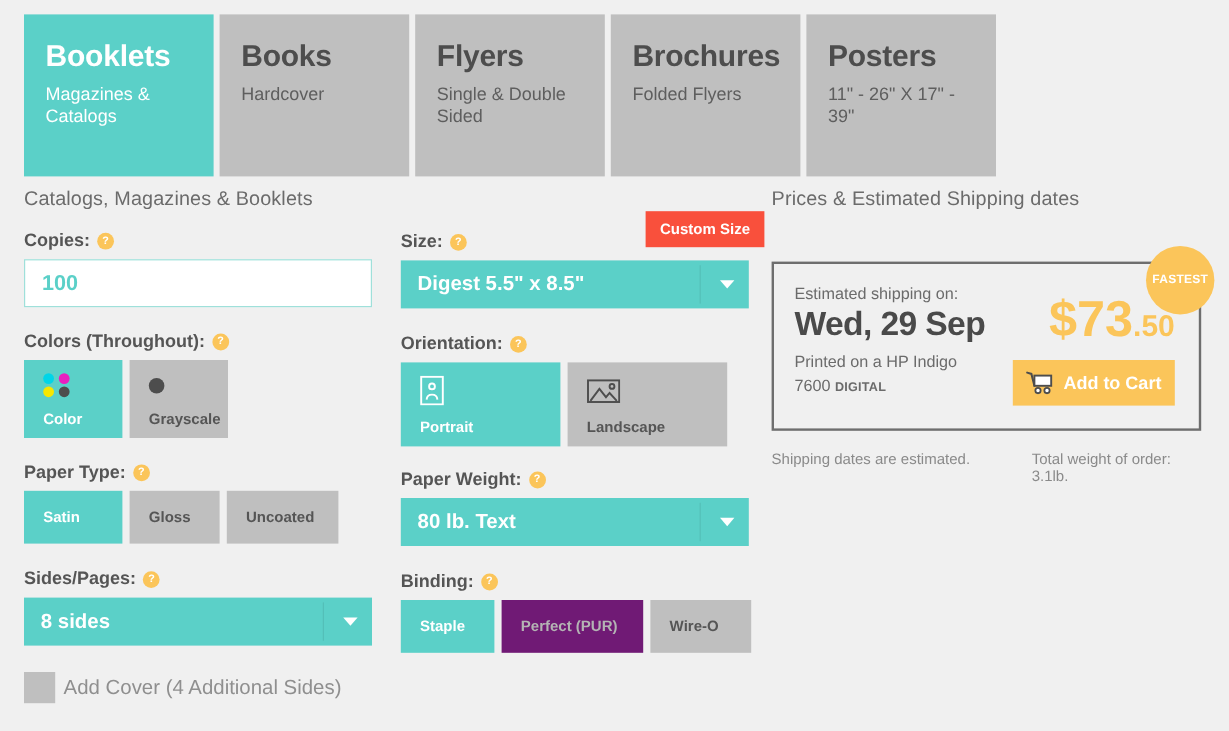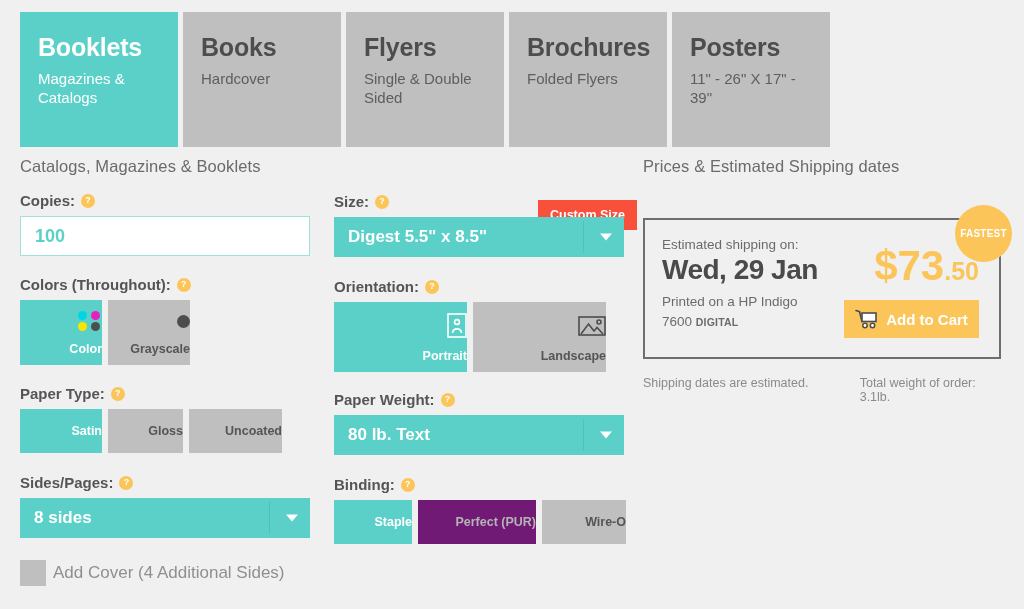--- a/index.html
+++ b/index.html
@@ -71,23 +71,23 @@
   .select .caret {
     position: absolute; right: 12px; top: 50%; transform: translateY(-50%);
     width: 0; height: 0; border-left: 6px solid transparent;
     border-right: 6px solid transparent; border-top: 7px solid #fff;
   }
 
   
   .opt-row { display: flex; gap: 6px; }
   .opt {
     background: #bfbfbf; color: #555; cursor: pointer;
-    display: flex; flex-direction: column; align-items: flex-end; justify-content: flex-end;
+    display: flex; flex-direction: column; align-items: flex-start; justify-content: flex-end;
     padding-bottom: 9px;
-    font-size: 12.5px; font-weight: 700;
+    font-size: 12.5px; font-weight: 700; padding-left: 16px;
   }
   .opt.sel { background: #5bd0c8; color: #fff; }
   .opt.disabled { background: #701a75; color: #b4b4b4; cursor: default; }
 
   .opt.tile { width: 82px; height: 65px; }
   .opt.tile-big { width: 133px; height: 70px; }
   .opt.flat { height: 44px; justify-content: center; padding-bottom: 0; }
   .opt.flat.w1 { width: 82px; }
   .opt.flat.w2 { width: 75px; }
   .opt.flat.w3 { width: 93px; }
@@ -101,21 +101,21 @@
   .cmyk { display: grid; grid-template-columns: 11px 11px; gap: 2px; }
   .cmyk i { width: 9px; height: 9px; border-radius: 50%; display: block; }
 
   .gs-dot { width: 13px; height: 13px; border-radius: 50%; background: #4d4d4d; display: block; }
 
   
   .custom-size {
     position: absolute; left: 204px; top: 19px;
     background: #f9503c; color: #fff;
     font-size: 12.5px; font-weight: 700;
-    padding: 8px 12px; cursor: pointer; white-space: nowrap; margin-top: 24px;
+    padding: 8px 12px; cursor: pointer; white-space: nowrap;
   }
 
   
   .check-row { display: flex; align-items: center; gap: 7px; margin-top: 22px; cursor: pointer; }
   .check-box { width: 26px; height: 26px; background: #bfbfbf; }
   .check-label { font-size: 17px; color: #8f8f8f; font-weight: 400; }
 
   
   .price-card {
     position: relative; margin-top: 42px;
@@ -320,21 +320,21 @@
     </div>
   </div>
 
   <div class="col-right">
     <div class="section-head">Prices &amp; Estimated Shipping dates</div>
 
     <div class="price-card">
       <div class="badge">FASTEST</div>
 
       <div class="ship-on">Estimated shipping on:</div>
-      <div class="ship-date">Wed, 29 Jan</div>
+      <div class="ship-date">Wed, 29 Sep</div>
       <div class="printed">
         <span>Printed on a HP Indigo</span><br>
         <span>7600 </span><span class="small">DIGITAL</span>
       </div>
 
       <div class="price">
         <span class="amt">$73</span><span class="cents">.50</span>
       </div>
 
       <div class="cart-btn">

